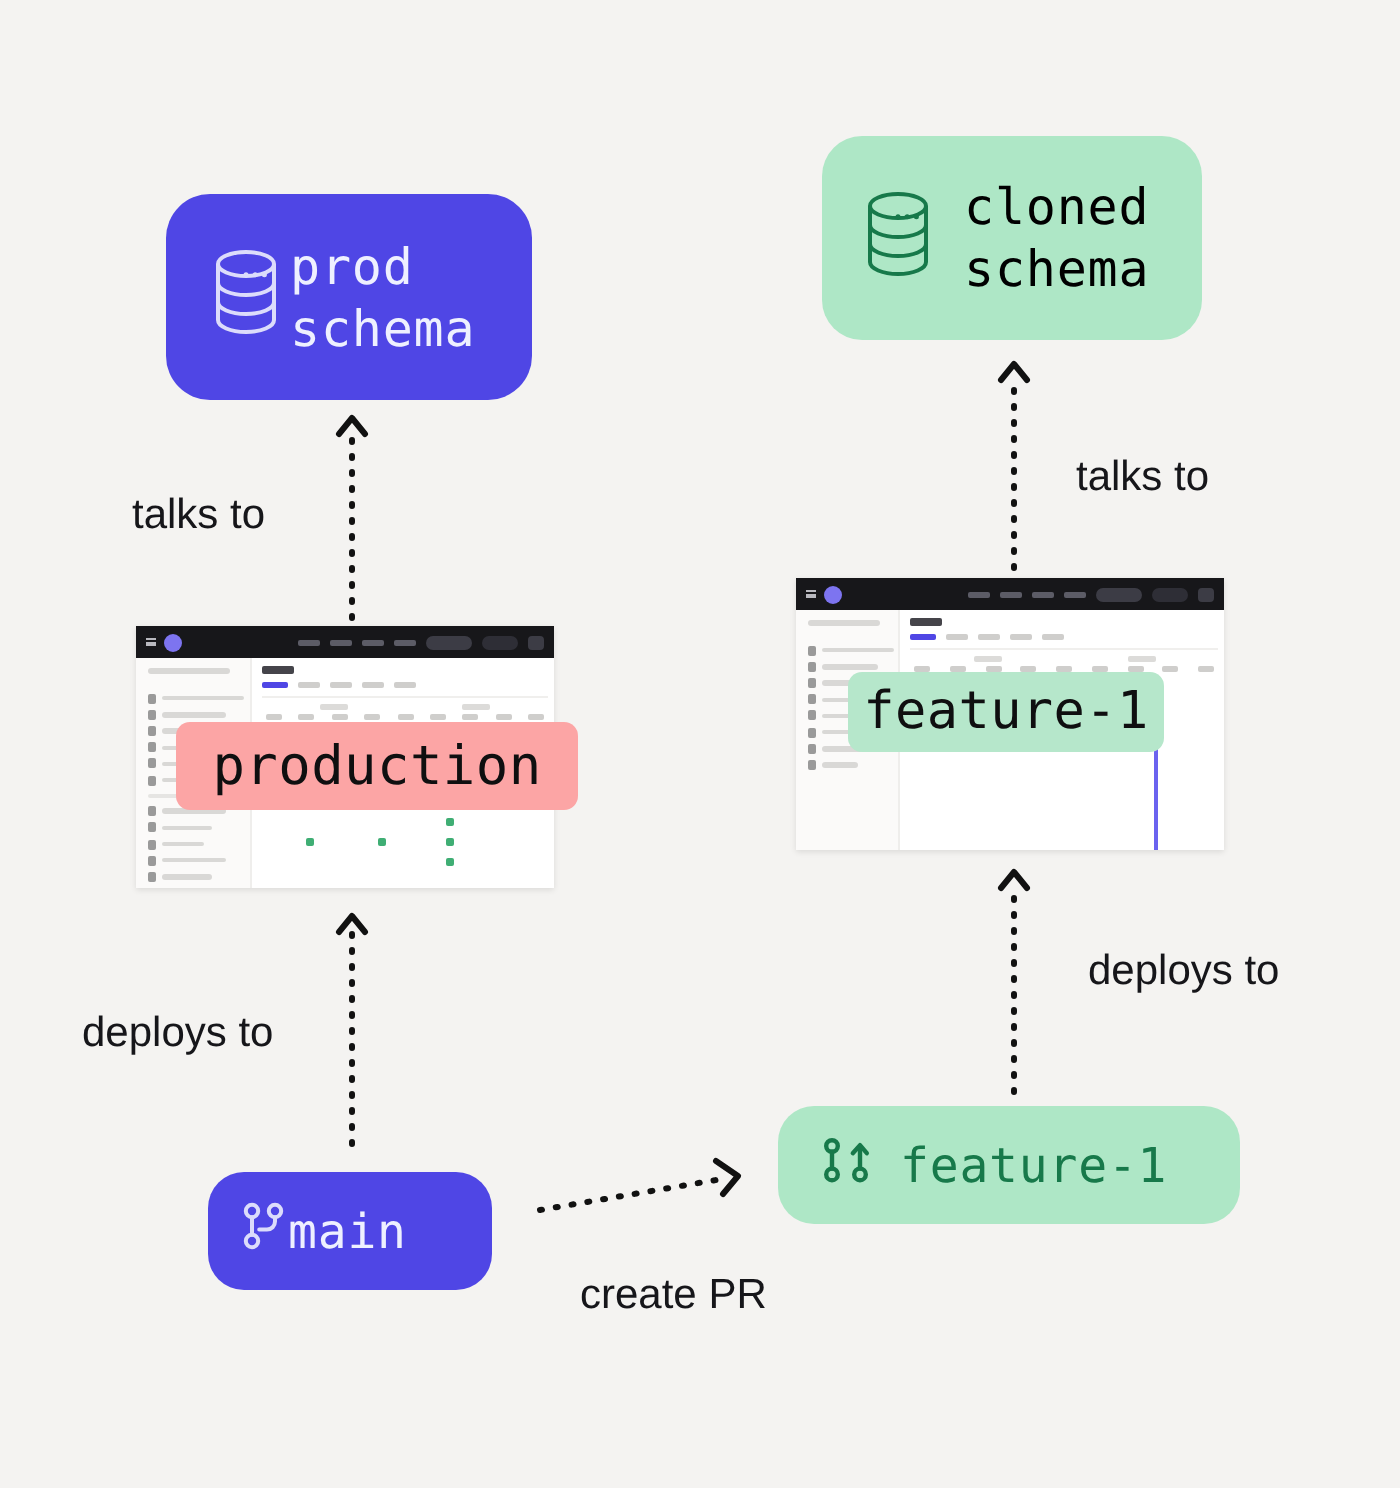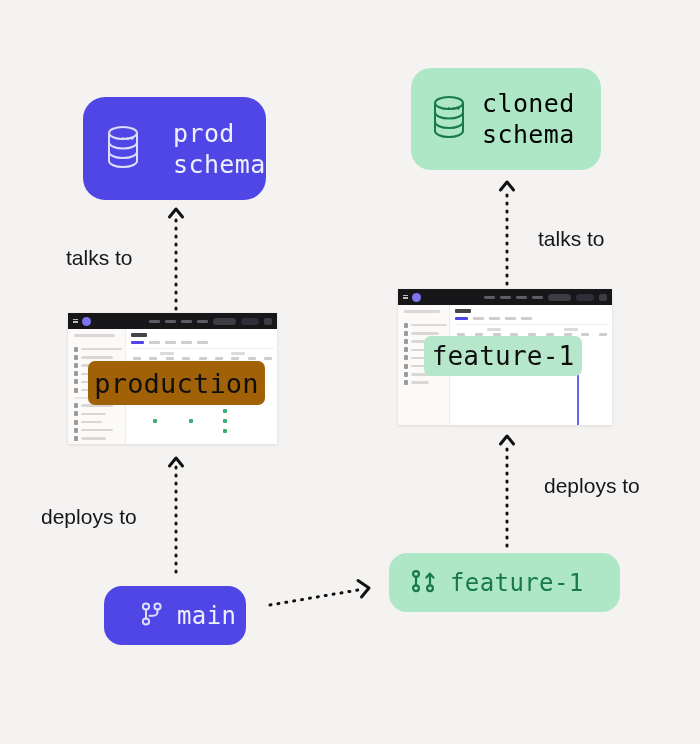--- a/index.html
+++ b/index.html
@@ -26,37 +26,37 @@
   .node .lbl{
     font-family:"DejaVu Sans Mono","Liberation Mono",monospace;
     white-space:pre-line;
     letter-spacing:.4px;
   }
 
   
   #prod-schema{
     left:83px;top:97px;width:183px;height:103px;
     background:#4f46e5;border-radius:22px;
-    padding:0 0 0 20px;gap:30px;
+    padding:0 0 0 20px;gap:2px;
   }
   #prod-schema .lbl{color:#eef0ff;font-size:25px;line-height:31px;}
 
   
   #cloned-schema{
     left:411px;top:68px;width:190px;height:102px;
     background:#aee7c6;border-radius:20px;
     padding:0 0 0 18px;gap:13px;
   }
   #cloned-schema .lbl{color:#000000;font-size:25px;line-height:31px;}
 
   
   #main-branch{
     left:104px;top:586px;width:142px;height:59px;
     background:#4f46e5;border-radius:18px;
-    padding:0 0 0 36px;gap:13px;
+    padding:0 0 0 16px;gap:0;
   }
   #main-branch .lbl{color:#eef0ff;font-size:24px;}
 
   
   #feature-branch{
     left:389px;top:553px;width:231px;height:59px;
     background:#aee7c6;border-radius:18px;
     padding:0 0 0 22px;gap:14px;
   }
   #feature-branch .lbl{color:#17794a;font-size:24px;}
@@ -125,22 +125,22 @@
   
   .tag{
     position:absolute;
     display:flex;align-items:center;justify-content:center;
     font-family:"DejaVu Sans Mono","Liberation Mono",monospace;
     color:#0f0f10;
     border-radius:7px;
     letter-spacing:.2px;
   }
   #tag-production{
-    left:88px;top:361px;width:177px;height:44px;
-    background:#a16207;font-size:27px;
+    left:88px;top:361px;width:201px;height:44px;
+    background:#fca5a5;font-size:27px;
   }
   #tag-feature{
     left:424px;top:336px;width:158px;height:40px;
     background:#b6e7cb;font-size:26px;
   }
 
   
   .arrow{position:absolute;}
   .arrow svg{display:block;overflow:visible;}
 
@@ -470,14 +470,15 @@
     <svg width="110" height="34">
       <line x1="2" y1="27" x2="96" y2="11" stroke="#111111" stroke-width="3" stroke-linecap="round" stroke-dasharray="1 7"></line>
       <path d="M90 2.5 L101 10 L93.5 19" fill="none" stroke="#111111" stroke-width="3" stroke-linecap="round" stroke-linejoin="round"></path>
     </svg>
   </div>
 
   <div class="edge-label" id="label-talks-to-left">talks to</div>
   <div class="edge-label" id="label-talks-to-right">talks to</div>
   <div class="edge-label" id="label-deploys-to-left">deploys to</div>
   <div class="edge-label" id="label-deploys-to-right">deploys to</div>
+  <div class="edge-label" id="label-create-pr">create PR</div>
 
 </div>
 
 </body></html>

